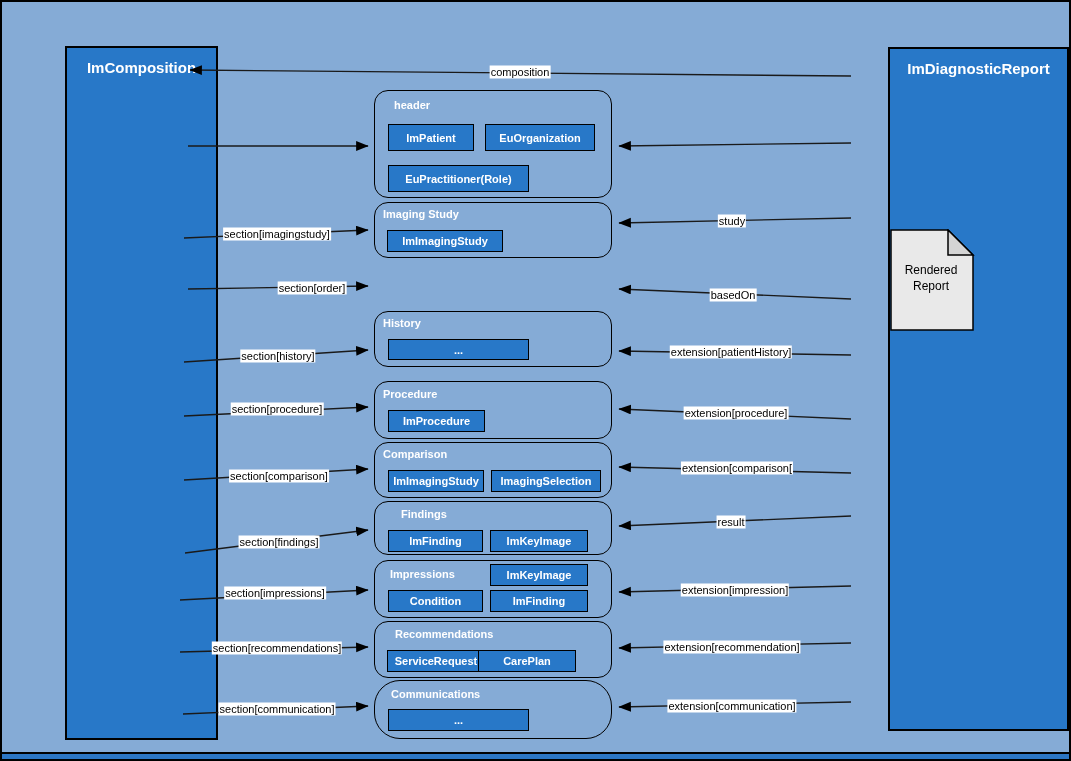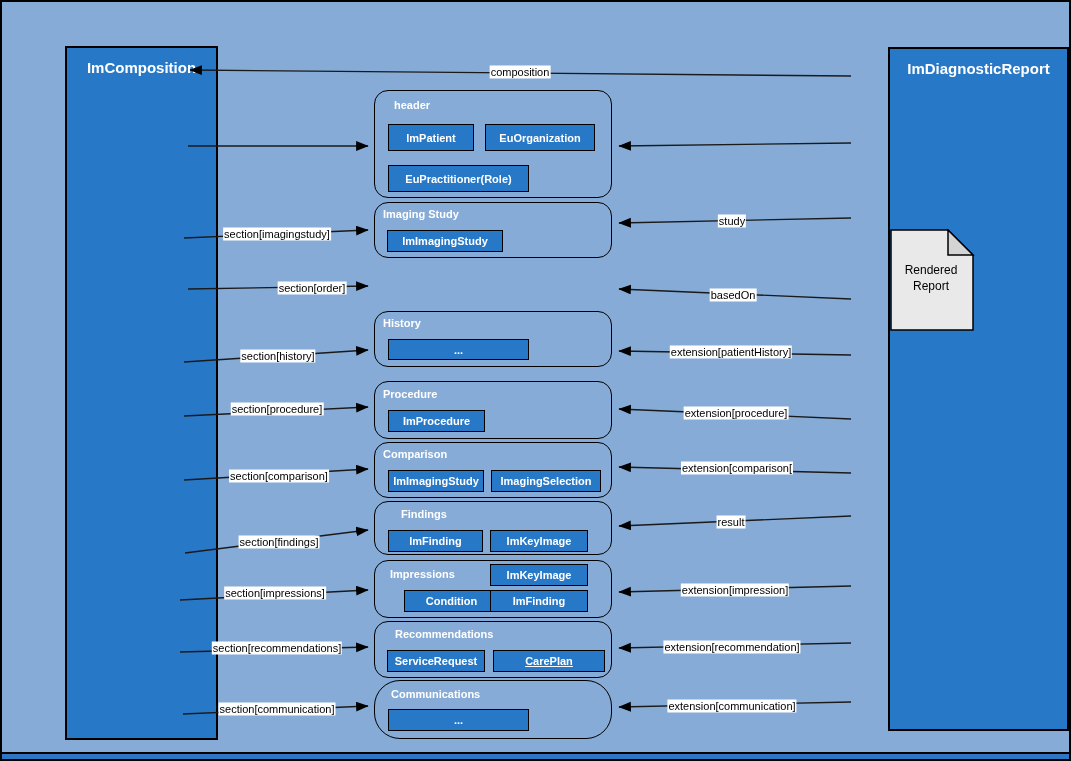--- a/index.html
+++ b/index.html
@@ -71,28 +71,28 @@
 
   <div class="section" style="top:499px;height:54px;padding-left:16px;">
     <span class="section-title" style="left:26px;top:6px;">Findings</span>
     <div class="node" style="left:13px;top:28px;width:95px;height:22px;">ImFinding</div>
     <div class="node" style="left:115px;top:28px;width:98px;height:22px;">ImKeyImage</div>
   </div>
 
   <div class="section" style="top:558px;height:58px;">
     <span class="section-title" style="left:15px;top:7px;">Impressions</span>
     <div class="node" style="left:115px;top:3px;width:98px;height:22px;">ImKeyImage</div>
-    <div class="node" style="left:13px;top:29px;width:95px;height:22px;margin-left:16px;">Condition</div>
+    <div class="node" style="left:13px;top:29px;width:95px;height:22px;">Condition</div>
     <div class="node" style="left:115px;top:29px;width:98px;height:22px;">ImFinding</div>
   </div>
 
   <div class="section" style="top:619px;height:57px;">
     <span class="section-title" style="left:20px;top:6px;">Recommendations</span>
     <div class="node" style="left:12px;top:28px;width:98px;height:22px;">ServiceRequest</div>
-    <div class="node" style="left:118px;top:28px;width:112px;height:22px;text-decoration:underline;">CarePlan</div>
+    <div class="node" style="left:103px;top:28px;width:98px;height:22px;">CarePlan</div>
   </div>
 
   <div class="section" style="top:678px;height:59px;border-radius:26px;">
     <span class="section-title" style="left:16px;top:7px;">Communications</span>
     <div class="node" style="left:13px;top:28px;width:141px;height:22px;">...</div>
   </div>
 
   <svg class="arrows" width="1071" height="761" viewBox="0 0 1071 761">
     <defs>
       <marker id="ah" markerWidth="10" markerHeight="8" refX="8.5" refY="3.5" orient="auto">

